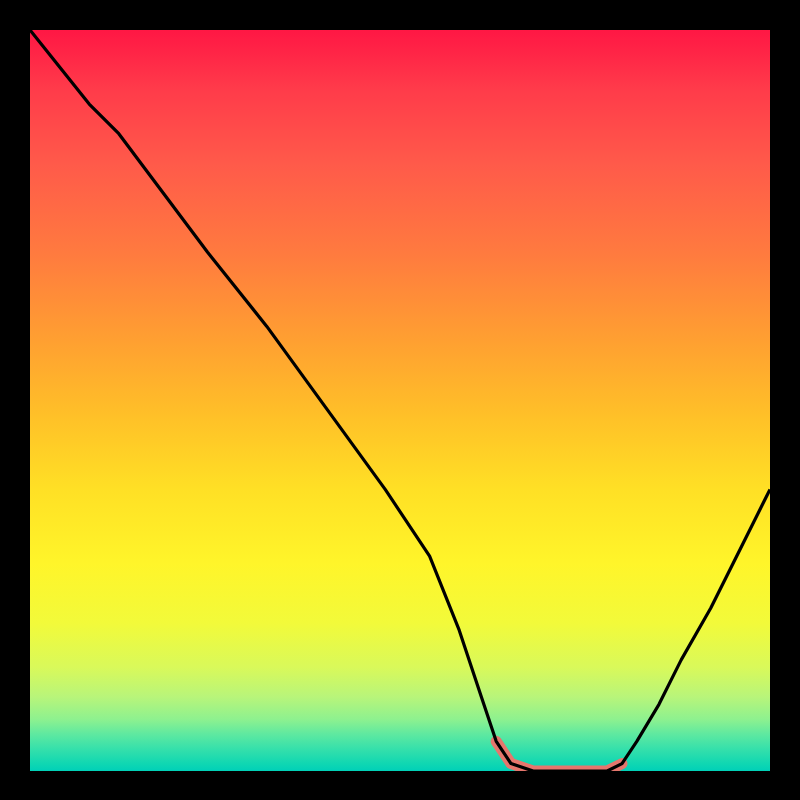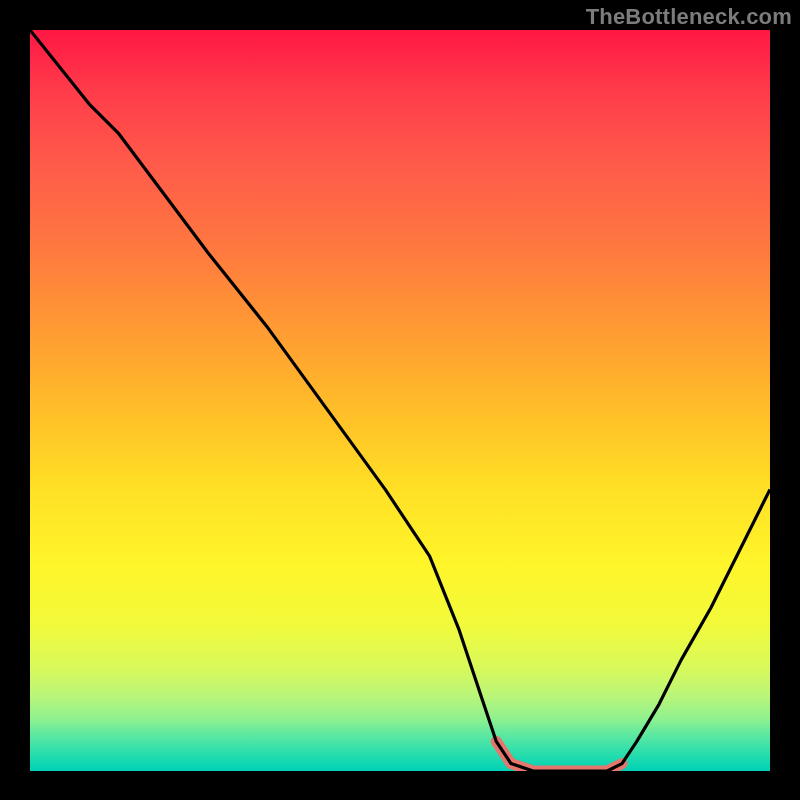--- a/index.html
+++ b/index.html
@@ -66,21 +66,20 @@
     font-size: 22px;
     font-weight: 600;
     color: #7c7c7c;
     letter-spacing: 0.2px;
   }
 </style>
 </head>
 <body>
 
 <div class="frame">
-  <div class="watermark">TheBottleneck.com</div>
   <div class="plot">
     <div class="gradient"></div>
     <svg class="svg-layer" viewBox="0 0 740 741" preserveAspectRatio="none">
       <path id="optimal-path" fill="none" d="M466.20 711.36 L481.00 733.59 L503.20 741.00 L532.80 741.00 L555.00 741.00 L577.20 741.00 L592.00 733.59" stroke="#e5766d" stroke-width="11" stroke-linecap="round" stroke-linejoin="round"></path>
       <path id="curve-path" fill="none" d="M0.00 0.00 L29.60 37.05 L59.20 74.10 L88.80 103.74 L133.20 163.02 L177.60 222.30 L236.80 296.40 L296.00 377.91 L355.20 459.42 L399.60 526.11 L429.20 600.21 L451.40 666.90 L466.20 711.36 L481.00 733.59 L503.20 741.00 L532.80 741.00 L555.00 741.00 L577.20 741.00 L592.00 733.59 L606.80 711.36 L629.00 674.31 L651.20 629.85 L680.80 577.98 L710.40 518.70 L740.00 459.42" stroke="#000000" stroke-width="3.2" stroke-linejoin="round"></path>
     </svg>
   </div>
 </div>
 
 </body></html>

